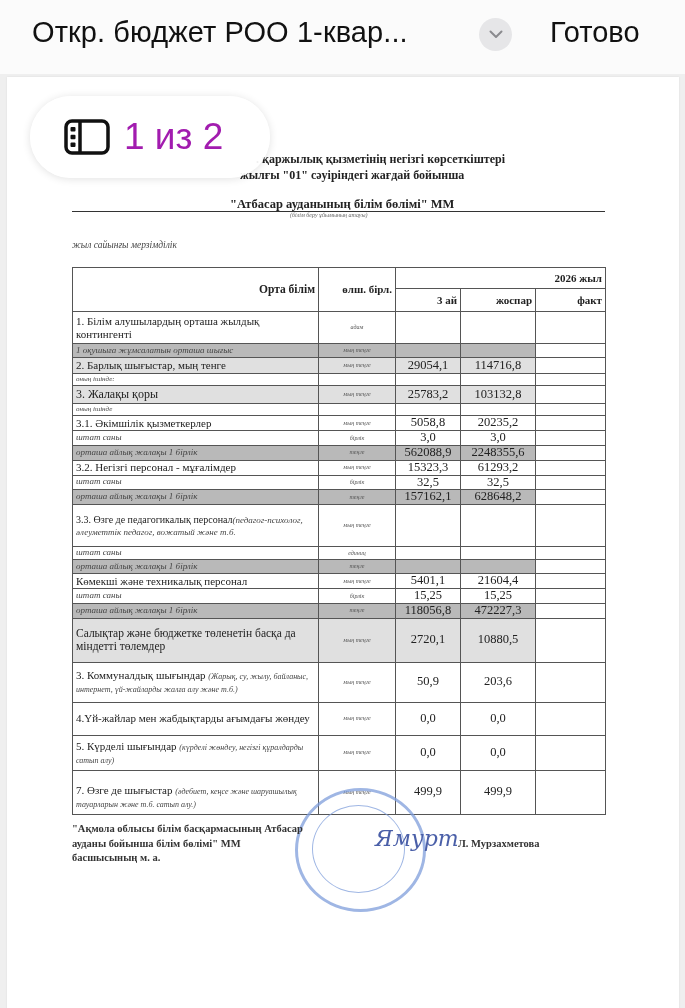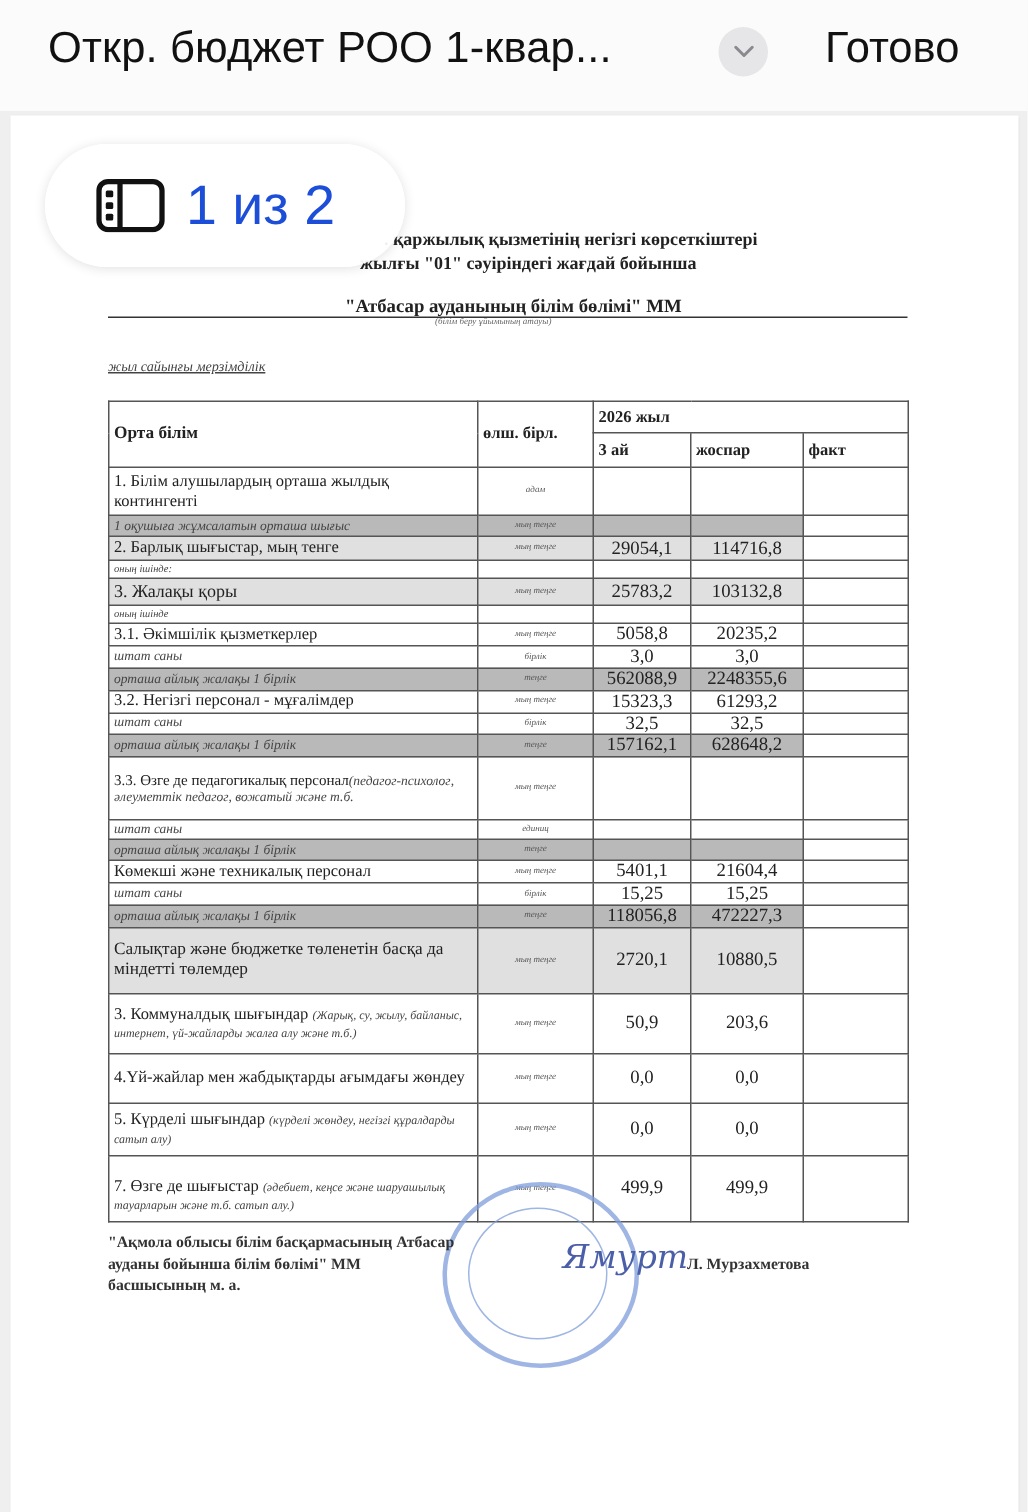--- a/index.html
+++ b/index.html
@@ -5,37 +5,37 @@
   html,body{margin:0;padding:0;}
   body{width:685px;height:1008px;overflow:hidden;background:#f6f6f6;font-family:"Liberation Sans",sans-serif;position:relative;}
   .topbar{position:absolute;left:0;top:0;width:685px;height:74px;background:#fbfbfb;}
   .title{position:absolute;left:32px;top:16px;font-size:29px;color:#111;font-family:"Liberation Sans",sans-serif;letter-spacing:0.1px;}
   .chev{position:absolute;left:479px;top:18px;width:33px;height:33px;border-radius:50%;background:#e6e6e8;display:flex;align-items:center;justify-content:center;}
   .done{position:absolute;left:550px;top:16px;font-size:29px;color:#111;}
   .viewer{position:absolute;left:0;top:74px;width:685px;height:934px;background:#efefef;}
   .page{position:absolute;left:7px;top:3px;width:672px;height:940px;background:#fff;box-shadow:0 0 2px rgba(0,0,0,0.08);}
   .badge{position:absolute;left:30px;top:96px;width:240px;height:82px;border-radius:41px;background:rgba(255,255,255,0.93);box-shadow:0 1px 8px rgba(0,0,0,0.12);display:flex;align-items:center;z-index:5;}
   .badge-icon{margin-left:34px;width:46px;height:36px;}
-  .badge-text{margin-left:14px;font-size:37px;color:#1d4ed8;}
+  .badge-text{margin-left:14px;font-size:37px;color:#a21caf;}
   .doc{position:absolute;font-family:"Liberation Serif",serif;color:#222;}
   .hdr1{left:256px;top:152px;font-size:12px;font-weight:bold;}
   .hdr2{left:240px;top:168px;font-size:12px;font-weight:bold;}
   .org{left:230px;top:197px;font-size:12.5px;font-weight:bold;}
   .orgline{position:absolute;left:72px;top:211px;width:533px;height:1px;background:#333;}
   .orgsub{left:290px;top:212px;font-size:6px;font-style:italic;color:#666;}
-  .period{left:72px;top:240px;font-size:9.5px;font-style:italic;text-decoration:underline;color:#444;}
+  .period{left:72px;top:240px;font-size:9.5px;font-style:italic;color:#444;}
   table.t{position:absolute;left:72px;top:267px;width:533px;border-collapse:collapse;font-family:"Liberation Serif",serif;color:#222;table-layout:fixed;}
   .t td{border:1px solid #555;padding:0 3px;font-size:11px;line-height:1.1;vertical-align:middle;}
   .t .c-unit{text-align:center;font-size:6px;font-style:italic;color:#555;}
   .t .c-num{text-align:center;font-size:12.5px;}
   .t .b{font-weight:normal;}
   .t .i{font-style:italic;font-size:9px;color:#444;}
   .t .gray{background:#b9b9b9;margin-left:39px;}
   .t .lgray{background:#e0e0e0;}
-  .t .hd{text-align:left;font-weight:bold;font-size:11px;}
+  .t .hd{text-align:right;font-weight:bold;font-size:11px;}
   .foot{font-family:"Liberation Serif",serif;font-weight:bold;font-size:10.5px;color:#333;}
   .stamp{position:absolute;left:295px;top:788px;width:125px;height:118px;border-radius:50%;border:3px solid #7f9edb;opacity:0.75;}
   .stamp-in{position:absolute;left:14px;top:14px;width:91px;height:86px;border-radius:50%;border:1.5px solid #7f9edb;}
   .sig{position:absolute;left:375px;top:826px;font-family:"DejaVu Serif",serif;font-style:italic;font-size:22px;color:#4a5fa8;}
 </style>
 </head>
 <body>
 
 <div class="topbar">
   <div class="title">Откр. бюджет РОО 1-квар...</div>

